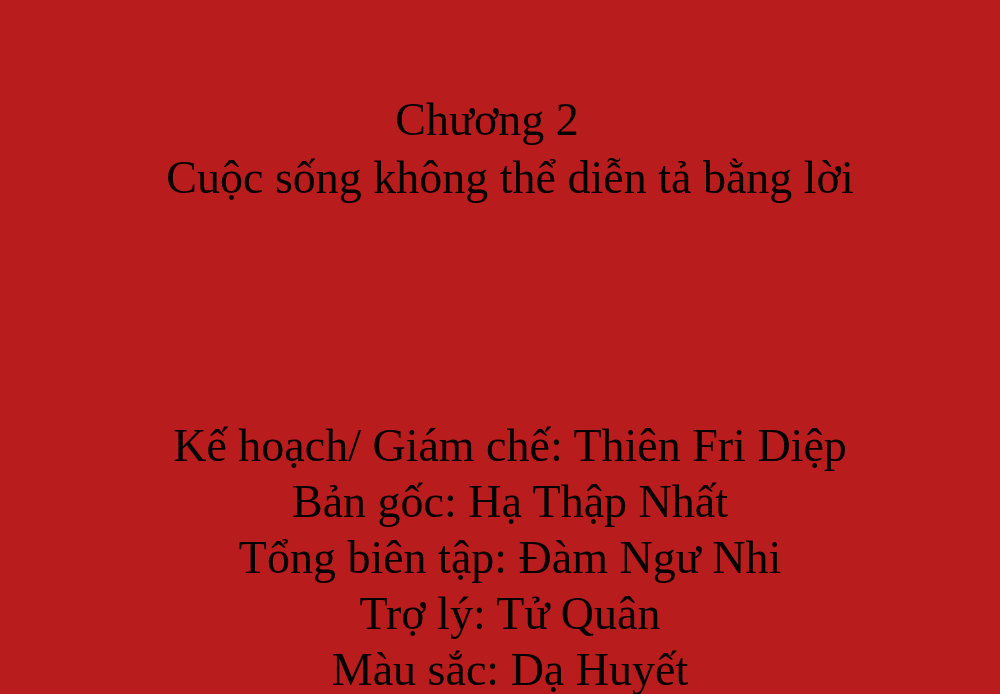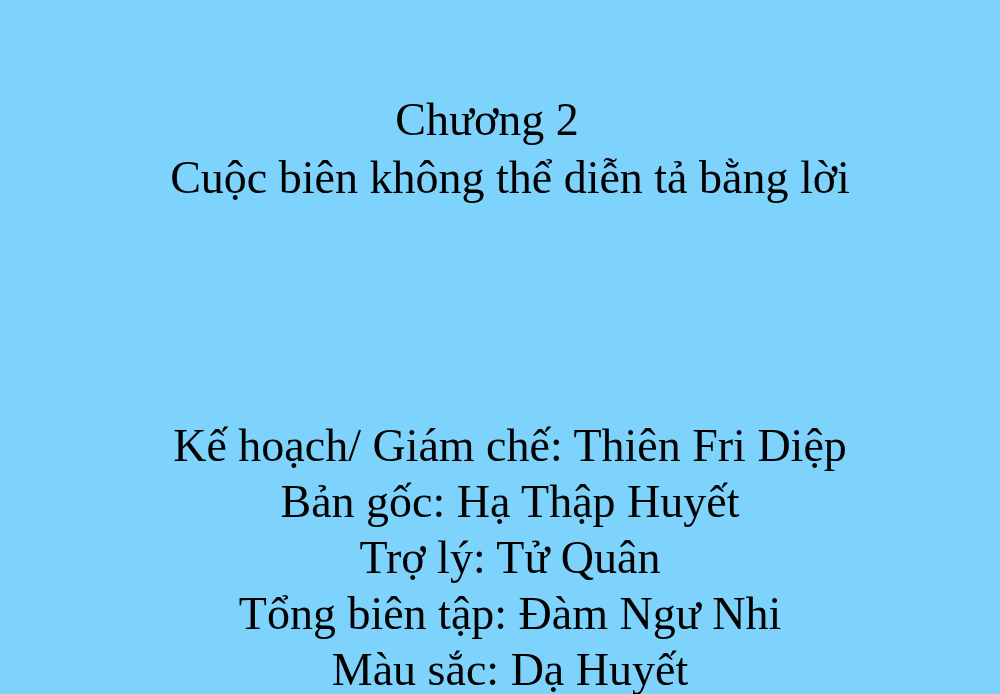--- a/index.html
+++ b/index.html
@@ -11,21 +11,21 @@
     height: 694px;
     background: #ffffff;
     overflow: hidden;
     position: relative;
     font-family: "Liberation Serif", "DejaVu Serif", serif;
     color: #000000;
   }
   .page {
     position: absolute;
     inset: 0;
-    background: #7dd3fc;
+    background: #b91c1c;
   }
   .title-block {
     position: absolute;
     top: 91px;
     left: 0;
     width: 1000px;
     padding-left: 20px;
     box-sizing: border-box;
     text-align: center;
     font-size: 46px;
@@ -51,24 +51,24 @@
     display: block;
   }
 </style>
 </head>
 <body>
 
 <div class="page">
 
   <div class="title-block">
     <span class="line chapter-number">Chương 2</span>
-    <span class="line chapter-name">Cuộc biên không thể diễn tả bằng lời</span>
+    <span class="line chapter-name">Cuộc sống không thể diễn tả bằng lời</span>
   </div>
 
   <div class="credits-block">
     <span class="line">Kế hoạch/ Giám chế: Thiên Fri Diệp</span>
-    <span class="line">Bản gốc: Hạ Thập Huyết</span>
+    <span class="line">Bản gốc: Hạ Thập Nhất</span>
+    <span class="line">Tổng biên tập: Đàm Ngư Nhi</span>
     <span class="line">Trợ lý: Tử Quân</span>
-    <span class="line">Tổng biên tập: Đàm Ngư Nhi</span>
     <span class="line">Màu sắc: Dạ Huyết</span>
   </div>
 
 </div>
 
 </body></html>

